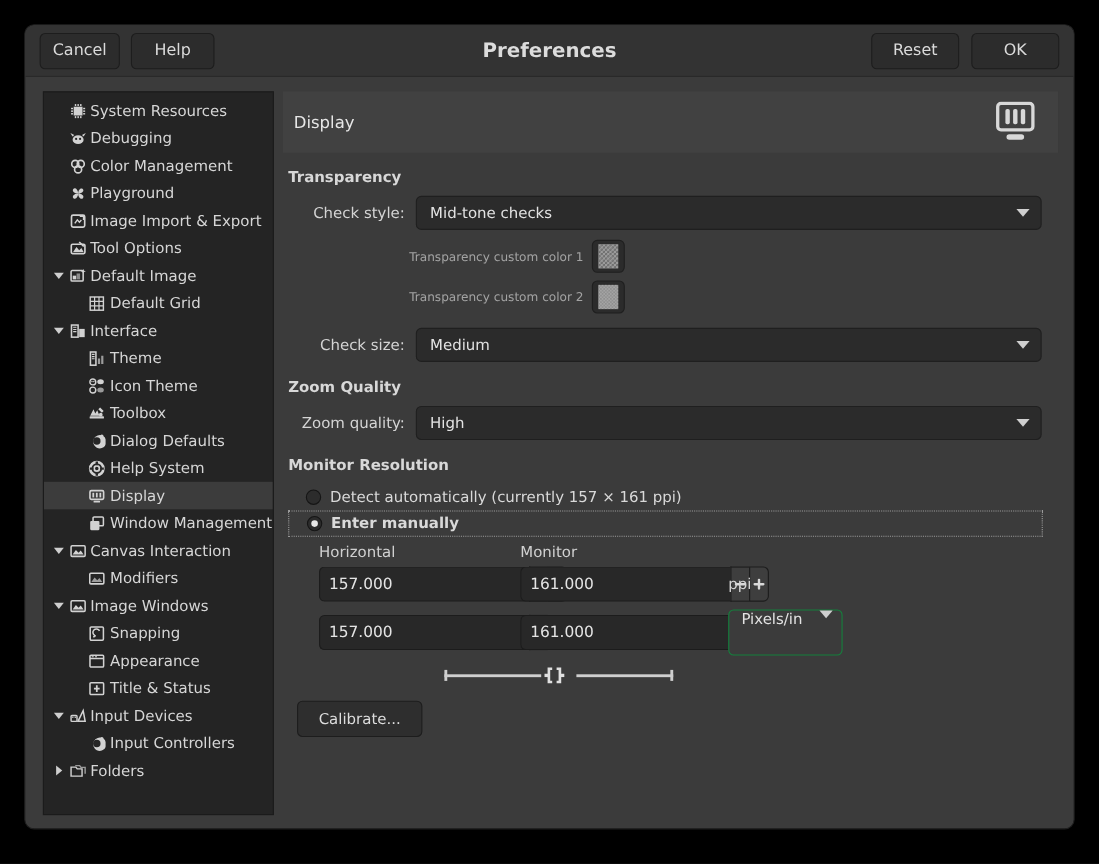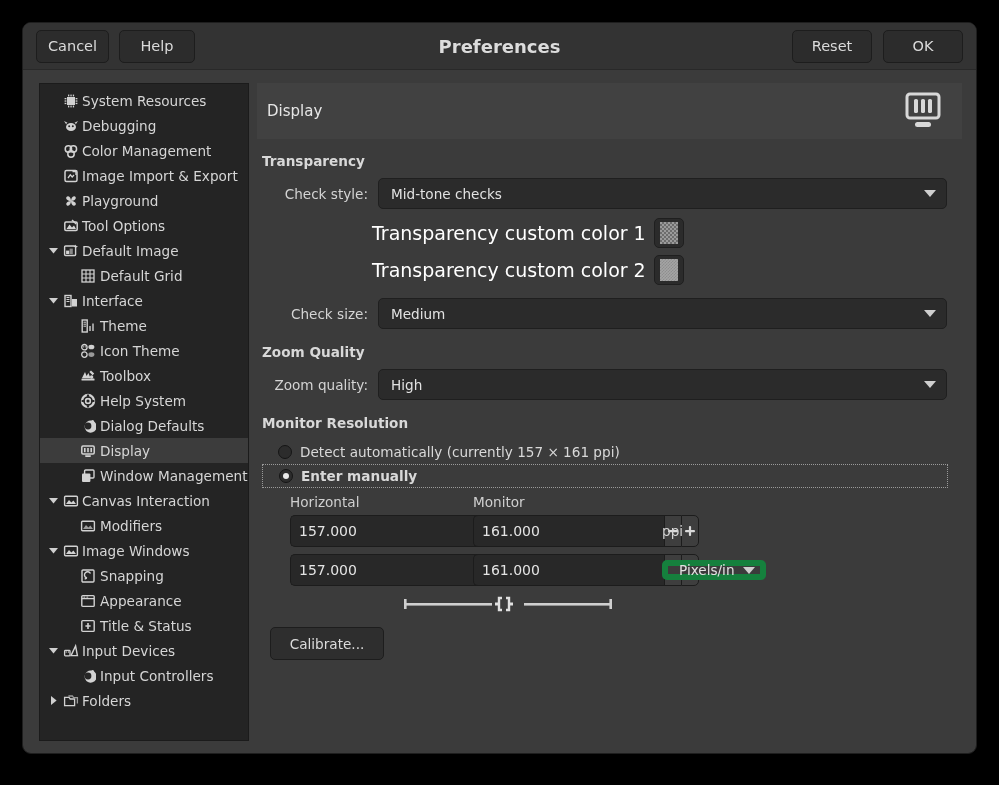--- a/index.html
+++ b/index.html
@@ -166,22 +166,22 @@
 
   
   .crow {
     display: flex;
     align-items: center;
     justify-content: flex-start;
     margin-bottom: 7px;
     padding-left: 110px;
   }
   .crow-label {
-    font-size: 19px;
-    color: #ffffff;
+    font-size: 11px;
+    color: #a3a3a3;
     margin-right: 8px;
   }
   .swatch {
     width: 30px; height: 30px;
     background: #2b2b2b;
     border: 1px solid #1f1f1f;
     border-radius: 5px;
     display: flex; align-items: center; justify-content: center;
     cursor: default;
   }
@@ -265,25 +265,25 @@
     border-right: none;
     display: flex; align-items: center; justify-content: center;
     cursor: pointer;
     color: #d9d9d9;
   }
   .spin-btn.last { border-right: 1px solid #1c1c1c; border-radius: 0 5px 5px 0; }
   .spin-btn svg { display: block; }
   .unit-label { font-size: 13.6px; color: #d4d4d4; margin-left: 6px; }
   .unit-combo {
     width: 104px;
-    height: 20px;
+    height: 42px;
     background: #3b3b3b;
-    border: 6px solid #15803d;
+    border: 1px solid #15803d;
     border-radius: 5px;
-    display: flex; align-items: center;
+    display: flex; 
     padding: 0 8px 0 11px;
     color: #e2e2e2;
     font-size: 13.6px;
     margin-left: 6px;
     cursor: pointer;
   }
   .unit-combo .cval { flex: 1; }
 
   
   .chainwrap {
@@ -370,45 +370,45 @@
        <circle cx="10.4" cy="6" r="3.2" fill="none" stroke="#d2d2d2" stroke-width="1.5"></circle>
        <circle cx="8" cy="11" r="3.2" fill="none" stroke="#d2d2d2" stroke-width="1.5"></circle>
               </svg>
             </span>
             <span>Color Management</span>
           </div>
           <div class="tree-item lvl1">
             <span class="tw"></span>
             <span class="ico">
               <svg width="16" height="16" viewBox="0 0 16 16">
-                <rect x="2" y="2.5" width="12" height="11" rx="1.5" fill="none" stroke="#d2d2d2" stroke-width="1.5"></rect>
-       <path d="M5 10 L7.3 6.8 L9.2 9 L11 7" fill="none" stroke="#d2d2d2" stroke-width="1.3"></path>
-       <path d="M9.5 3.5 L13 3.5 L13 7" fill="none" stroke="#d2d2d2" stroke-width="1.4"></path>
-              </svg>
-            </span>
-            <span>Image Import &amp; Export</span>
-          </div>
-          <div class="tree-item lvl1">
-            <span class="tw"></span>
-            <span class="ico">
-              <svg width="16" height="16" viewBox="0 0 16 16">
                 <g fill="#d2d2d2">
                   <path d="M8 8 C8 4 5 2 3.5 4 C2.2 6 5 8 8 8Z"></path>
                   <path d="M8 8 C12 8 14 5 12 3.6 C10 2.3 8 5 8 8Z"></path>
                   <path d="M8 8 C8 12 11 14 12.5 12 C13.8 10 11 8 8 8Z"></path>
                   <path d="M8 8 C4 8 2 11 4 12.4 C6 13.7 8 11 8 8Z"></path>
                 </g>
               </svg>
             </span>
             <span>Playground</span>
           </div>
           <div class="tree-item lvl1">
             <span class="tw"></span>
             <span class="ico">
               <svg width="16" height="16" viewBox="0 0 16 16">
+                <rect x="2" y="2.5" width="12" height="11" rx="1.5" fill="none" stroke="#d2d2d2" stroke-width="1.5"></rect>
+       <path d="M5 10 L7.3 6.8 L9.2 9 L11 7" fill="none" stroke="#d2d2d2" stroke-width="1.3"></path>
+       <path d="M9.5 3.5 L13 3.5 L13 7" fill="none" stroke="#d2d2d2" stroke-width="1.4"></path>
+              </svg>
+            </span>
+            <span>Image Import &amp; Export</span>
+          </div>
+          <div class="tree-item lvl1">
+            <span class="tw"></span>
+            <span class="ico">
+              <svg width="16" height="16" viewBox="0 0 16 16">
                 <rect x="1.8" y="4" width="12.4" height="8.5" rx="1.2" fill="none" stroke="#d2d2d2" stroke-width="1.5"></rect>
        <path d="M3.5 11 L6.5 6.5 L9 9.6 L11 7.4 L13 11 Z" fill="#d2d2d2"></path>
        <path d="M9 2 L13.2 6" stroke="#d2d2d2" stroke-width="1.5"></path>
               </svg>
             </span>
             <span>Tool Options</span>
           </div>
           <div class="tree-item lvl1">
             <span class="tw">
               <svg width="11" height="11" viewBox="0 0 11 11">
@@ -481,36 +481,36 @@
        <path d="M11 2.4 L14.2 5.6 L12.6 7.2 L9.4 4 Z"></path>
                   <circle cx="11.6" cy="9" r="1.7"></circle>
                 </g>
               </svg>
             </span>
             <span>Toolbox</span>
           </div>
           <div class="tree-item lvl2">
             <span class="ico">
               <svg width="16" height="16" viewBox="0 0 16 16">
+                <path d="M13.4 3.2 A6 6 0 1 0 8 14 A6 6 0 0 0 13.4 3.2 Z" fill="#d2d2d2"></path>
+       <circle cx="8" cy="8" r="3.4" fill="#262626"></circle>
+       <circle cx="12.6" cy="3.4" r="1.5" fill="#d2d2d2"></circle>
+              </svg>
+            </span>
+            <span>Dialog Defaults</span>
+          </div>
+          <div class="tree-item lvl2">
+            <span class="ico">
+              <svg width="16" height="16" viewBox="0 0 16 16">
                 <circle cx="8" cy="8" r="6" fill="none" stroke="#d2d2d2" stroke-width="2.4"></circle>
        <circle cx="8" cy="8" r="2.4" fill="none" stroke="#d2d2d2" stroke-width="1.6"></circle>
        <path d="M8 1.6 L8 5 M8 11 L8 14.4 M1.6 8 L5 8 M11 8 L14.4 8" stroke="#2a2a2a" stroke-width="2.2"></path>
               </svg>
             </span>
             <span>Help System</span>
-          </div>
-          <div class="tree-item lvl2">
-            <span class="ico">
-              <svg width="16" height="16" viewBox="0 0 16 16">
-                <path d="M13.4 3.2 A6 6 0 1 0 8 14 A6 6 0 0 0 13.4 3.2 Z" fill="#d2d2d2"></path>
-       <circle cx="8" cy="8" r="3.4" fill="#262626"></circle>
-       <circle cx="12.6" cy="3.4" r="1.5" fill="#d2d2d2"></circle>
-              </svg>
-            </span>
-            <span>Dialog Defaults</span>
           </div>
           <div class="tree-item lvl2 sel">
             <span class="ico">
               <svg width="16" height="16" viewBox="0 0 16 16">
                 <rect x="1.8" y="3" width="12.4" height="8" rx="1.2" fill="none" stroke="#d2d2d2" stroke-width="1.5"></rect>
        <rect x="4" y="5" width="1.6" height="4.2" fill="#d2d2d2"></rect>
        <rect x="7.2" y="5" width="1.6" height="4.2" fill="#d2d2d2"></rect>
        <rect x="10.4" y="5" width="1.6" height="4.2" fill="#d2d2d2"></rect>
        <rect x="5" y="12.2" width="6" height="1.7" rx="0.8" fill="#d2d2d2"></rect>
               </svg>

